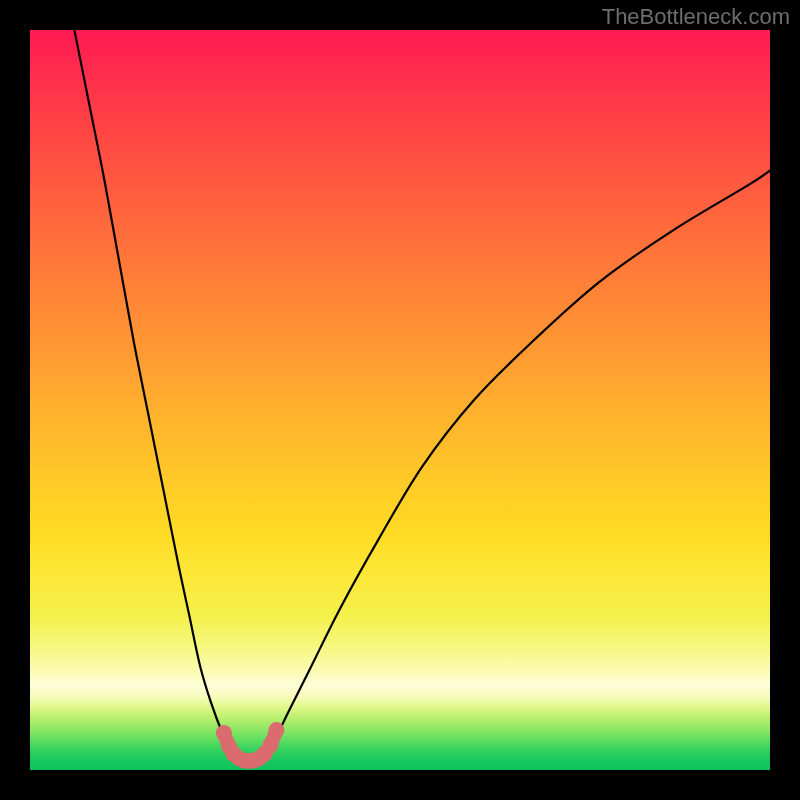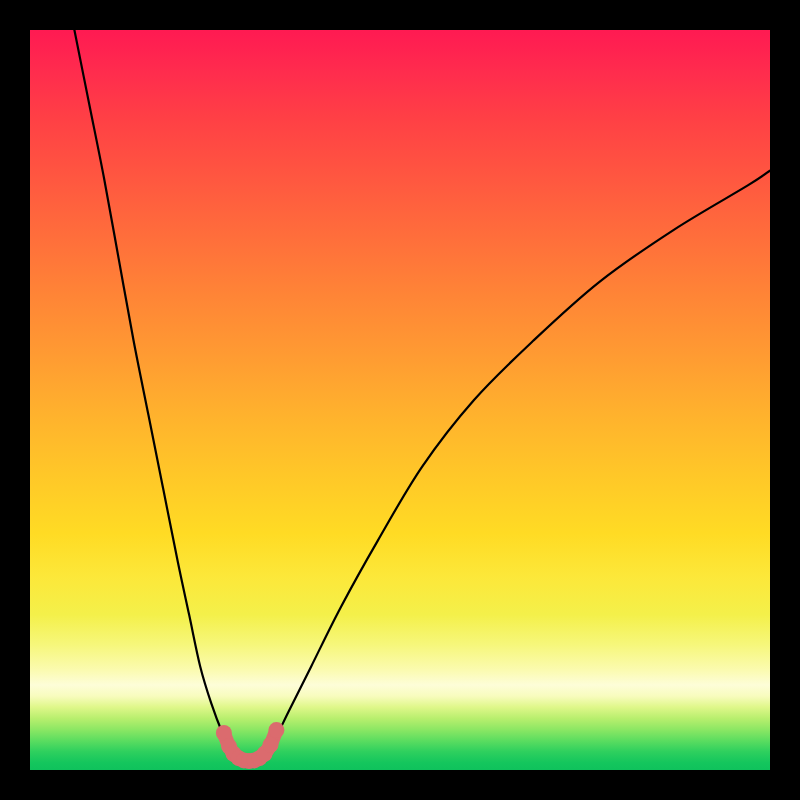--- a/index.html
+++ b/index.html
@@ -66,20 +66,21 @@
     font-size: 22px;
     font-weight: 500;
     user-select: none;
   }
 </style>
 </head>
 <body>
 
 <div class="frame">
 
+  <div class="watermark">TheBottleneck.com</div>
 
   <div class="plot-area">
     <div class="gradient"></div>
 
     <svg class="curve" viewBox="0 0 740 740" preserveAspectRatio="none">
       <g id="series-layer">
           <path d="M 44.4,0 C 46.86666666666667,12.333333333333334 54.266666666666666,49.33333333333333 59.2,74 C 64.13333333333334,98.66666666666667 69.06666666666666,122.1 74,148 C 78.93333333333334,173.9 83.86666666666666,202.2666666666667 88.8,229.40000000000003 C 93.73333333333333,256.53333333333336 98.66666666666667,284.90000000000003 103.60000000000001,310.8 C 108.53333333333335,336.7 113.46666666666667,360.1333333333333 118.4,384.8 C 123.33333333333334,409.4666666666667 128.26666666666665,434.1333333333333 133.2,458.8 C 138.13333333333333,483.4666666666667 143.68333333333334,511.83333333333326 148,532.8 C 152.31666666666666,553.7666666666667 155.39999999999998,567.3333333333334 159.1,584.6 C 162.8,601.8666666666667 166.50000000000003,621.6 170.20000000000002,636.4 C 173.9,651.1999999999999 177.6,662.3 181.29999999999998,673.4 C 184.99999999999997,684.5 189.31666666666666,695.6 192.4,703 C 195.48333333333335,710.4 197.58,714.0999999999999 199.8,717.8 C 202.02,721.5 204.73333333333335,723.9666666666667 205.72000000000003,725.2" fill="none" stroke="#000000" stroke-width="2.2" stroke-linecap="round"></path>
           <path d="M 233.1,725.2 C 234.95,722.7333333333333 239.88333333333335,717.8 244.20000000000002,710.4 C 248.51666666666668,703 252.83333333333334,693.1333333333333 259,680.8 C 265.1666666666667,668.4666666666666 272.56666666666666,653.6666666666666 281.2,636.4 C 289.8333333333333,619.1333333333333 299.70000000000005,598.1666666666667 310.8,577.2 C 321.9,556.2333333333333 334.2333333333333,534.0333333333333 347.79999999999995,510.6 C 361.3666666666666,487.1666666666667 376.1666666666667,460.03333333333336 392.20000000000005,436.6 C 408.2333333333334,413.1666666666667 425.5,390.9666666666667 444,370 C 462.5,349.0333333333333 482.23333333333335,330.53333333333336 503.20000000000005,310.8 C 524.1666666666667,291.06666666666666 546.3666666666668,270.09999999999997 569.8000000000001,251.59999999999997 C 593.2333333333333,233.09999999999997 619.1333333333333,215.8333333333334 643.8,199.80000000000007 C 668.4666666666666,183.76666666666674 701.7666666666667,165.26666666666668 717.8,155.39999999999998 C 733.8333333333333,145.53333333333327 736.3,143.06666666666658 740,140.5999999999999" fill="none" stroke="#000000" stroke-width="2.2" stroke-linecap="round"></path>
           <path d="M 193.88,703 C 194.74333333333334,705.22 197.45666666666665,712.8666666666667 199.05999999999997,716.32 C 200.6633333333333,719.7733333333334 201.8966666666667,721.7466666666667 203.50000000000003,723.72 C 205.10333333333335,725.6933333333334 206.95333333333332,727.05 208.67999999999998,728.16 C 210.40666666666664,729.27 212.13333333333333,729.8866666666667 213.85999999999999,730.38 C 215.58666666666664,730.8733333333333 217.31333333333336,731.12 219.04000000000002,731.12 C 220.76666666666668,731.12 222.49333333333334,730.8733333333333 224.22,730.38 C 225.94666666666666,729.8866666666667 227.67333333333335,729.27 229.4,728.16 C 231.12666666666667,727.05 232.73000000000002,725.94 234.58,723.72 C 236.43,721.5 238.52666666666667,718.7866666666667 240.5,714.84 C 242.47333333333333,710.8933333333333 245.4333333333333,702.5066666666667 246.41999999999996,700.04" fill="none" stroke="#db6b6e" stroke-width="14" stroke-linecap="round" stroke-linejoin="round"></path>
           <circle cx="193.88" cy="703" r="8" fill="#db6b6e"></circle>

